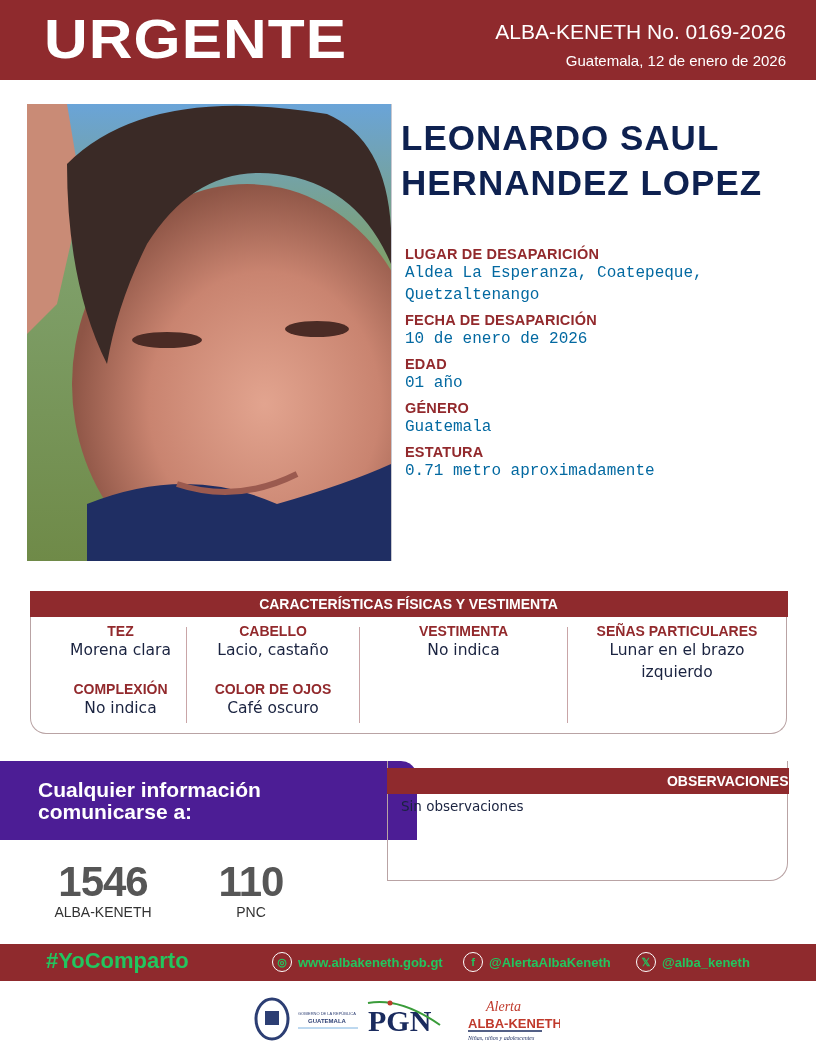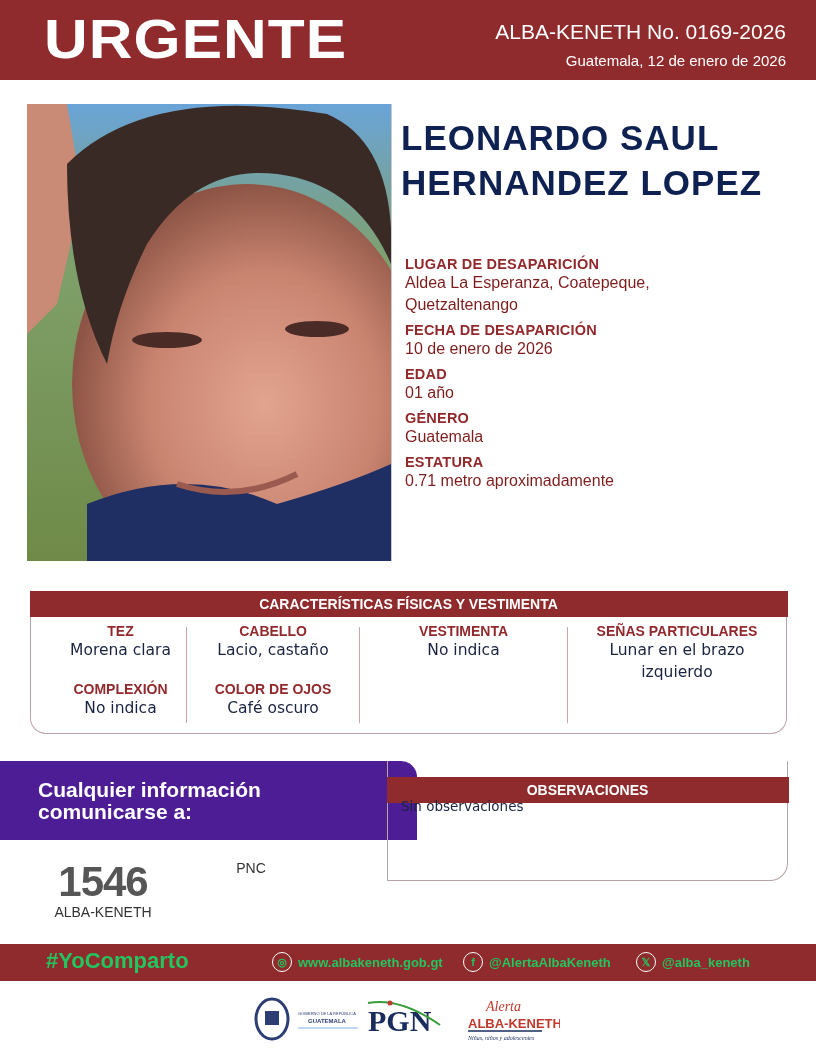--- a/index.html
+++ b/index.html
@@ -11,40 +11,40 @@
   .header .case { position: absolute; right: 30px; top: 20px; font-family: "Liberation Sans", sans-serif; font-size: 21px; color: #fff; }
   .header .date { position: absolute; right: 30px; top: 52px; font-family: "Liberation Sans", sans-serif; font-size: 15px; color: #fff; }
 
   .photo { position: absolute; left: 27px; top: 104px; width: 364px; height: 457px; overflow: hidden; }
   .photo svg { width: 100%; height: 100%; display: block; }
 
   .divider-v { position: absolute; left: 391px; top: 104px; width: 1px; height: 457px; background: #c8c8d0; }
 
   .name { position: absolute; left: 401px; top: 115px; font-family: "Liberation Sans", sans-serif; font-weight: 900; font-size: 35px; line-height: 45px; color: #0e2150; letter-spacing: 1px; }
 
-  .info { position: absolute; left: 405px; top: 256px; width: 400px; }
+  .info { position: absolute; left: 405px; top: 246px; width: 400px; }
   .info .lbl { font-family: "Liberation Sans", sans-serif; font-weight: 900; font-size: 14.5px; color: #92292c; letter-spacing: 0.2px; }
-  .info .val { font-family: Liberation Sans, sans-serif; font-size: 16px; color: #7f1d1d; line-height: 22px; margin-bottom: 6px; }
+  .info .val { font-family: Liberation Mono, monospace; font-size: 16px; color: #0369a1; line-height: 22px; margin-bottom: 6px; }
 
   .chars { position: absolute; left: 30px; top: 591px; width: 757px; height: 143px; border: 1.5px solid #b9a3a4; border-top: none; border-radius: 0 0 16px 16px; }
   .chars .bar { height: 26px; background: #8f2a2d; color: #fff; text-align: center; font-family: "Liberation Sans", sans-serif; font-weight: bold; font-size: 14px; line-height: 26px; margin: 0 -1.5px; }
   .chars .col { position: absolute; top: 32px; text-align: center; }
   .chars .sep { position: absolute; top: 36px; width: 1px; height: 96px; background: #c9a5a7; }
   .chars .h { font-family: "Liberation Sans", sans-serif; font-weight: 900; font-size: 14px; color: #92292c; }
   .chars .v { font-family: "DejaVu Sans", sans-serif; font-size: 15.5px; color: #1a2340; line-height: 22px; }
 
   .contact { position: absolute; left: 0; top: 761px; width: 417px; height: 79px; background: #4c1d95; border-radius: 0 16px 0 0; }
   .contact .t { position: absolute; left: 38px; top: 18px; font-family: "Liberation Sans", sans-serif; font-weight: bold; font-size: 21px; line-height: 22px; color: #fff; }
 
   .num { position: absolute; text-align: center; }
   .num .n { font-family: "Liberation Sans", sans-serif; font-weight: 900; font-size: 42px; color: #565656; letter-spacing: -1px; line-height: 44px; }
   .num .l { font-family: "Liberation Sans", sans-serif; font-size: 14px; color: #333; }
 
   .obs { position: absolute; left: 387px; top: 761px; width: 401px; height: 120px; border: 1.5px solid #b9a3a4; border-top: none; border-radius: 0 0 18px 0; }
-  .obs .bar { height: 26px; background: #8f2a2d; color: #fff; text-align: center; font-family: "Liberation Sans", sans-serif; font-weight: 900; font-size: 14px; line-height: 26px; margin: 16px -1.5px; }
+  .obs .bar { height: 26px; background: #8f2a2d; color: #fff; text-align: right; font-family: "Liberation Sans", sans-serif; font-weight: 900; font-size: 14px; line-height: 26px; margin: 7px -1.5px; }
   .obs .txt { position: absolute; left: 13px; top: 37px; font-family: "DejaVu Sans", sans-serif; font-size: 13.5px; color: #1a2340; }
 
   .footer { position: absolute; left: 0; top: 944px; width: 816px; height: 37px; background: #8f2a2d; color: #22c55e; }
   .footer .tag { position: absolute; left: 46px; top: 4px; font-family: "Liberation Sans", sans-serif; font-weight: 900; font-size: 22px; }
   .footer .item { position: absolute; top: 8px; display: flex; align-items: center; gap: 6px; font-family: "Liberation Sans", sans-serif; font-weight: bold; font-size: 13px; }
   .footer .ic { width: 20px; height: 20px; border-radius: 50%; border: 1.5px solid #fff; display: inline-flex; align-items: center; justify-content: center; font-size: 11px; }
 
   .logos { position: absolute; left: 250px; top: 995px; width: 310px; height: 50px; }
 </style>
 </head>
@@ -136,20 +136,21 @@
     <div>Cualquier información</div>
     <div>comunicarse a:</div>
   </div>
 </div>
 
 <div class="num" style="left:42px;top:860px;width:122px;">
   <div class="n">1546</div>
   <div class="l">ALBA-KENETH</div>
 </div>
 <div class="num" style="left:206px;top:860px;width:90px;">
+  <div class="n">110</div>
   <div class="l">PNC</div>
 </div>
 
 <div class="obs">
   <div class="bar">OBSERVACIONES</div>
   <div class="txt">Sin observaciones</div>
 </div>
 
 <div class="footer">
   <div class="tag">#YoComparto</div>

